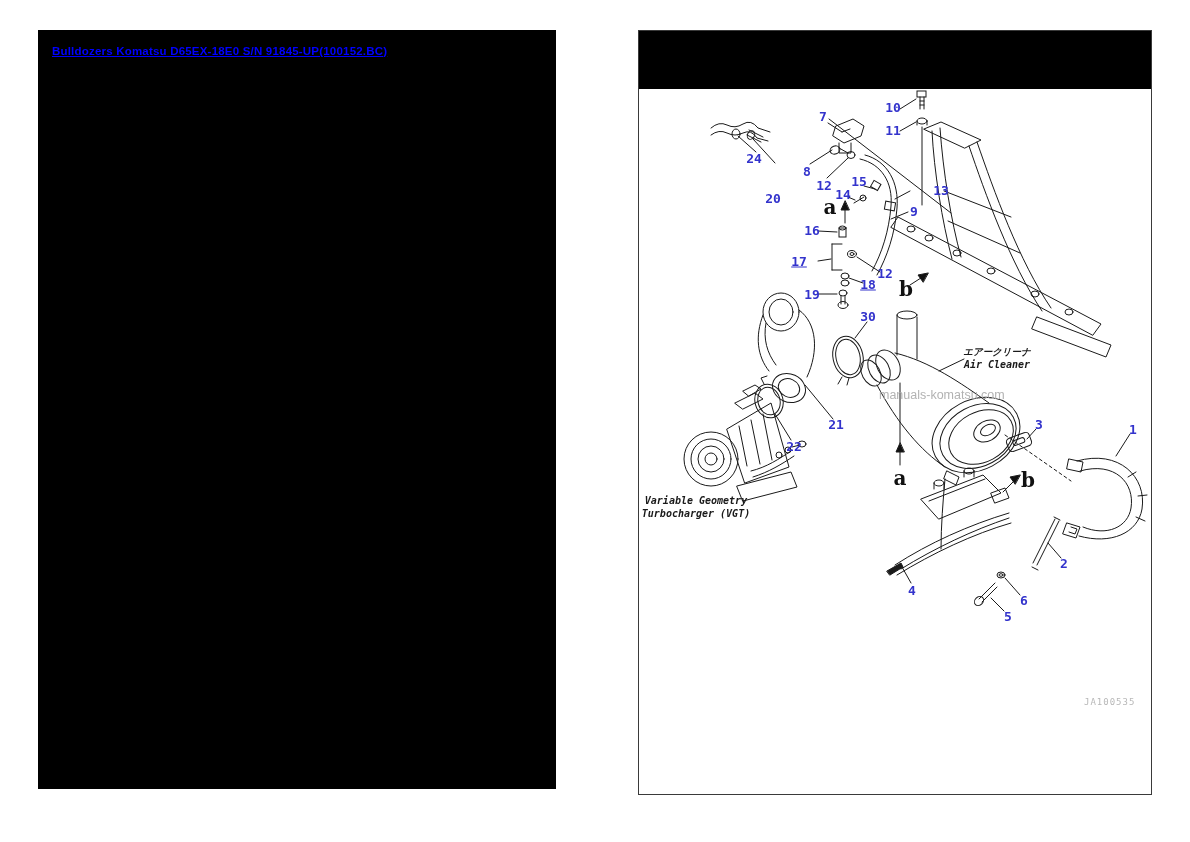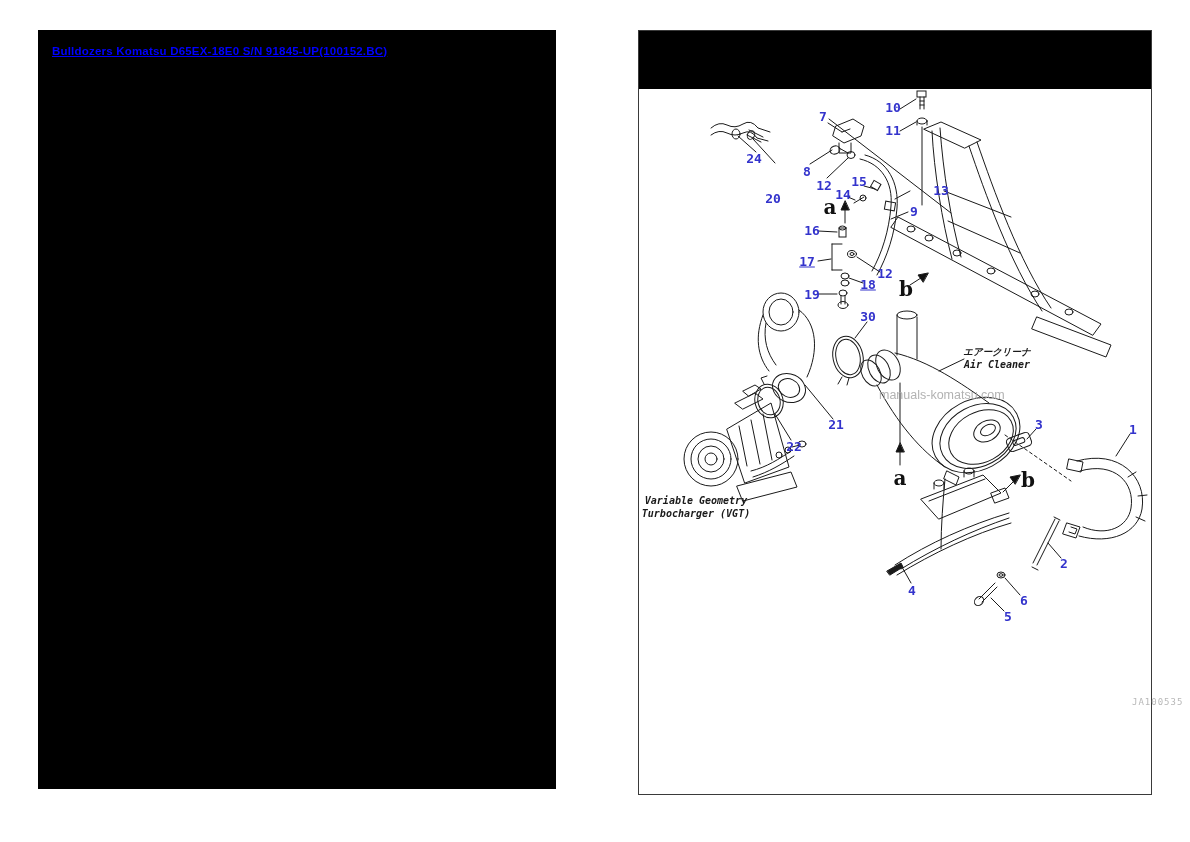--- a/index.html
+++ b/index.html
@@ -46,21 +46,20 @@
   }
   #watermark{
     position:absolute;left:240px;top:357px;
     font:12.5px "Liberation Sans",sans-serif;
     color:var(--watermark-color,#aaa);opacity:.9;z-index:2;white-space:nowrap;
   }
   #figure-id{
     position:absolute;left:445px;top:666px;
     font:9px "DejaVu Sans Mono",monospace;letter-spacing:1px;
     color:var(--figureid-color,#b8b8b8);
-    margin-left:48px;
   }
 </style>
 </head>
 <body>
 
 <div id="left-panel"></div>
 
 <a id="catalog-link" href="#">Bulldozers Komatsu D65EX-18E0 S/N 91845-UP(100152.BC)</a>
 
 <div id="page-box">
@@ -261,21 +260,21 @@
         <span class="callout" style="left: 168px; top: 140px;">8</span>
         <span class="callout" style="left: 275px; top: 180px;">9</span>
         <span class="callout" style="left: 254px; top: 76px;">10</span>
         <span class="callout" style="left: 254px; top: 99px;">11</span>
         <span class="callout" style="left: 185px; top: 154px;">12</span>
         <span class="callout" style="left: 246px; top: 242px;">12</span>
         <span class="callout" style="left: 278px; top: 159px; margin-left: 24px;">13</span>
         <span class="callout" style="left: 204px; top: 163px;">14</span>
         <span class="callout" style="left: 220px; top: 150px;">15</span>
         <span class="callout" style="left: 173px; top: 199px;">16</span>
-        <span class="callout" style="left: 168px; top: 230px; text-decoration: underline;">17</span>
+        <span class="callout" style="left: 160px; top: 230px; text-decoration: underline;">17</span>
         <span class="callout" style="left: 229px; top: 253px; text-decoration: underline;">18</span>
         <span class="callout" style="left: 173px; top: 263px;">19</span>
         <span class="callout" style="left: 134px; top: 139px; margin-top: 28px;">20</span>
         <span class="callout" style="left: 197px; top: 393px;">21</span>
         <span class="callout" style="left: 155px; top: 415px;">22</span>
         <span class="callout" style="left: 229px; top: 285px;">30</span>
         <span class="callout" style="left: 115px; top: 127px;">24</span>
         <span class="section-letter" style="left: 191px; top: 176px;">a</span>
         <span class="section-letter" style="left: 267px; top: 258px;">b</span>
         <span class="section-letter" style="left: 261px; top: 447px;">a</span>

